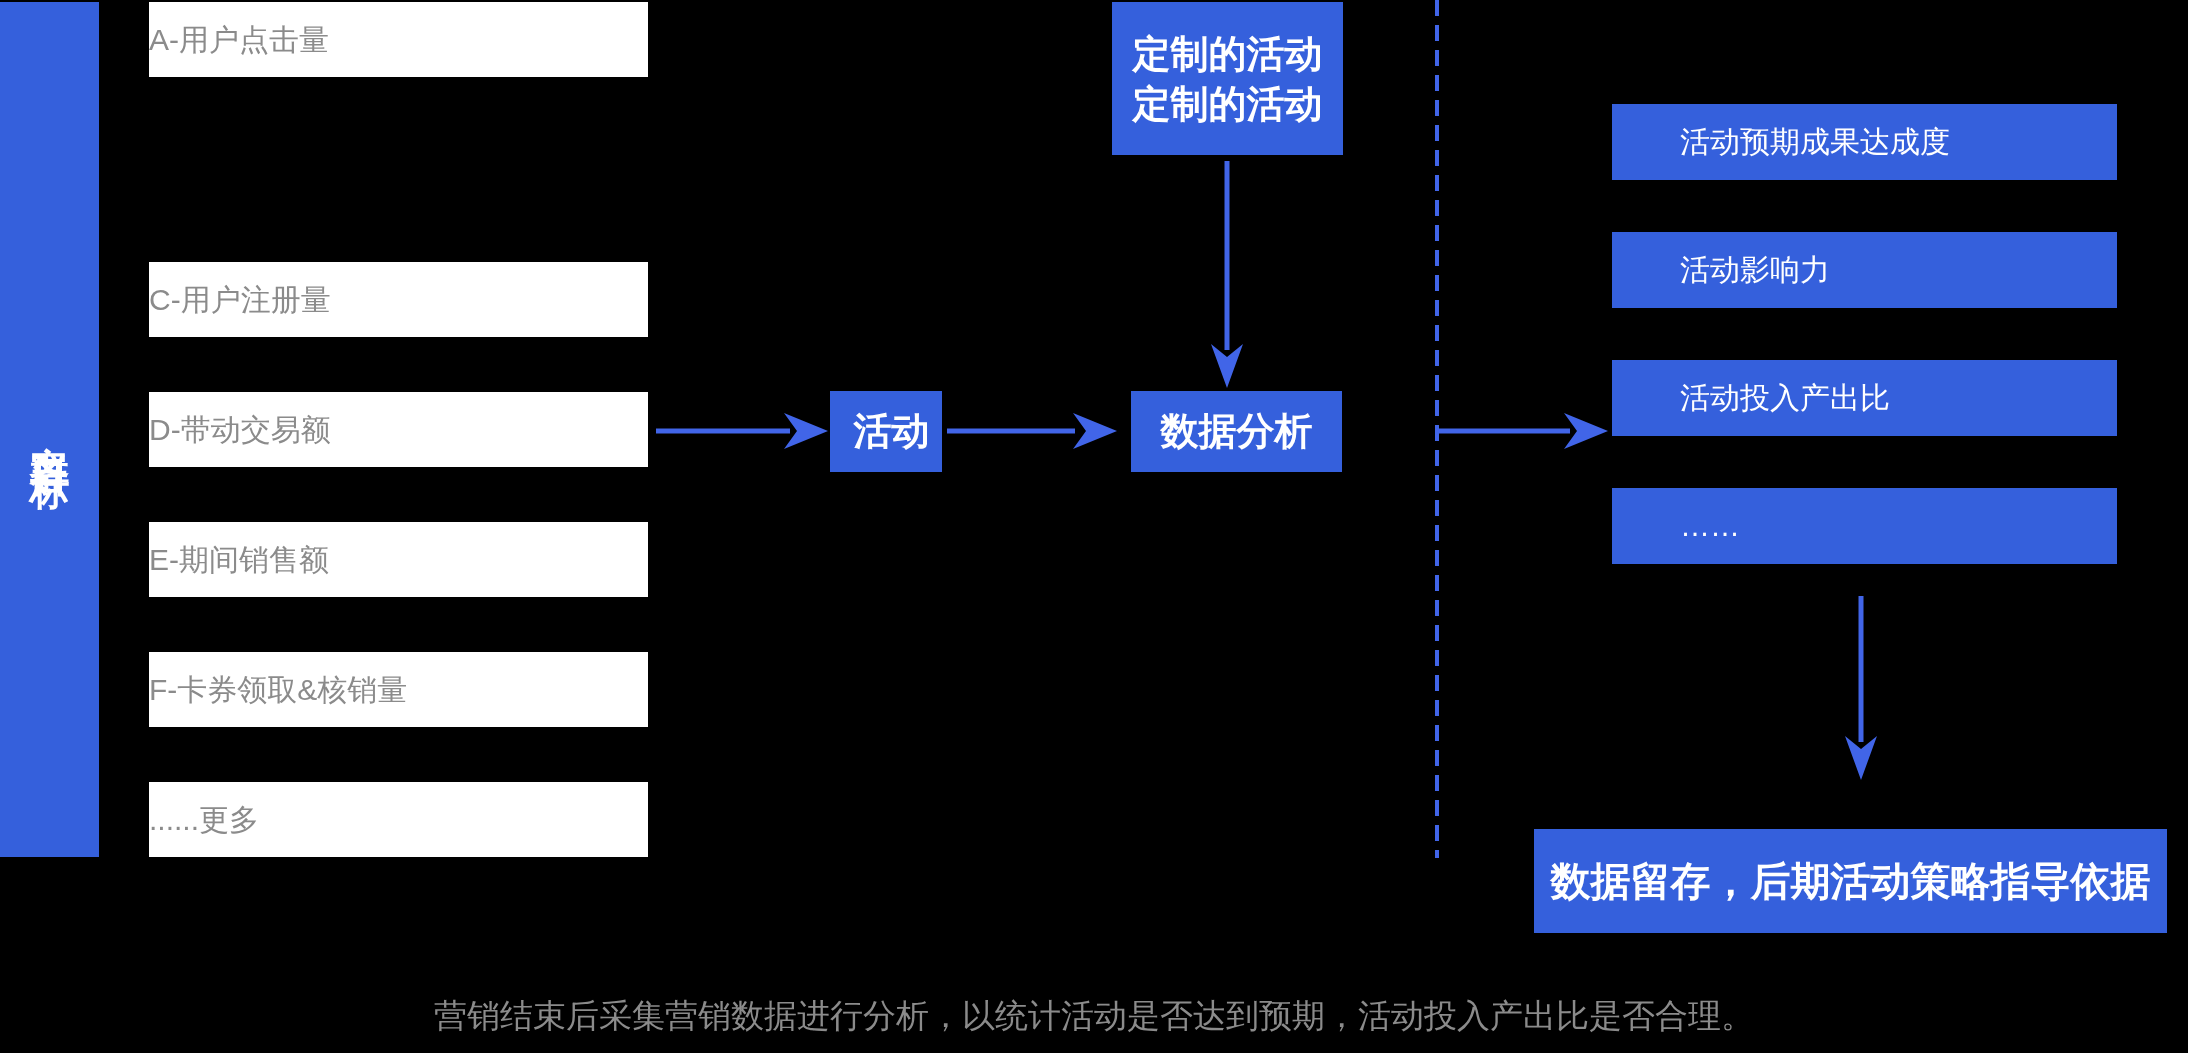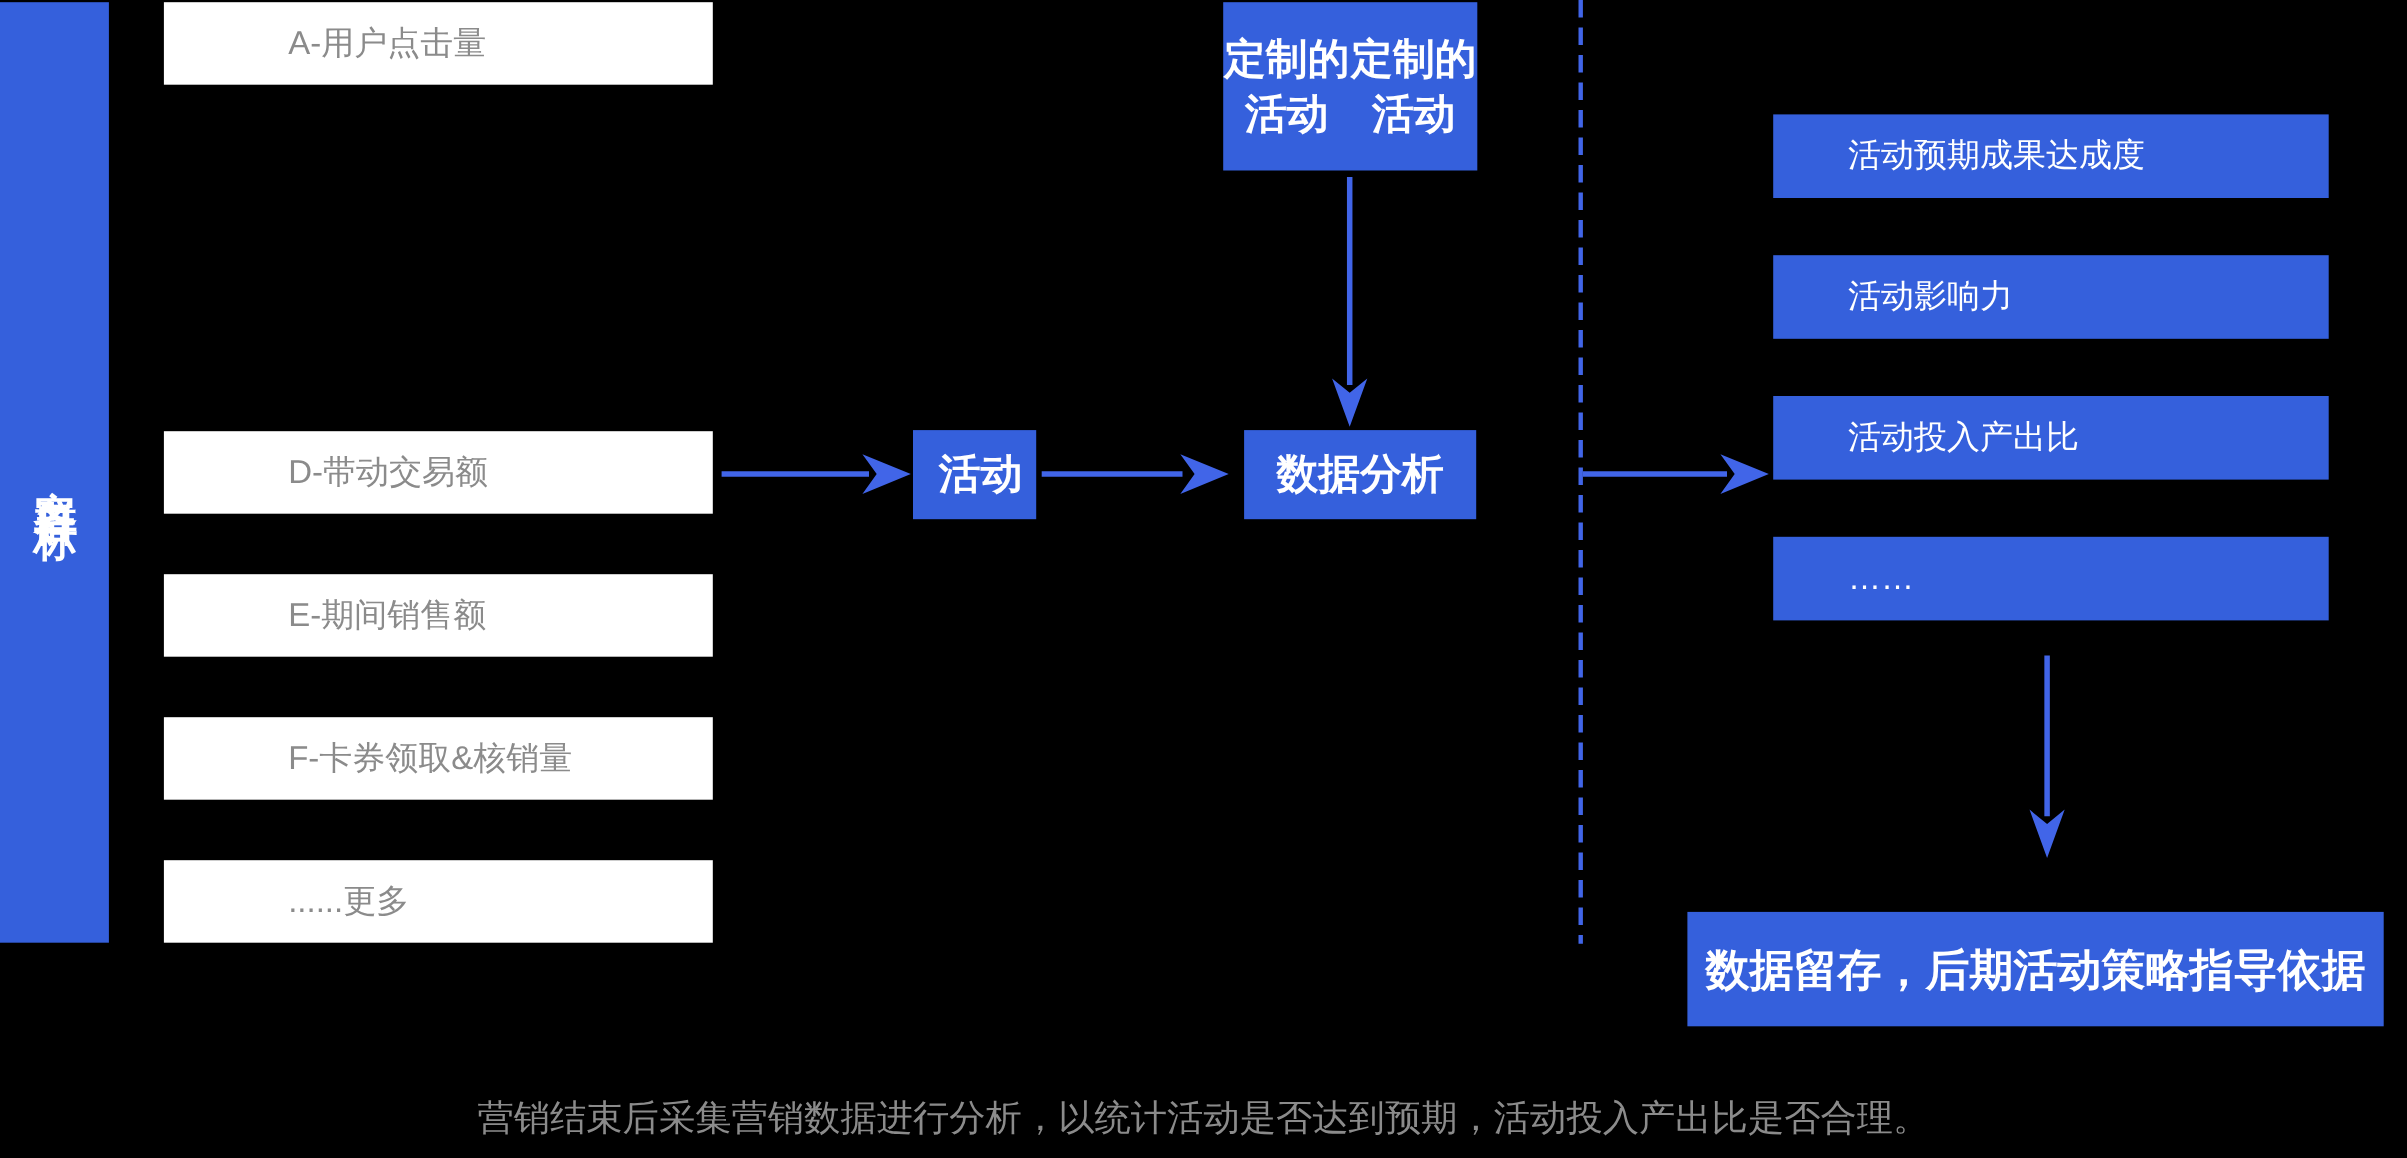--- a/index.html
+++ b/index.html
@@ -25,36 +25,36 @@
   .sidebar-text{
     writing-mode:vertical-lr;text-orientation:upright;
     color:var(--white-text);font-size:40px;font-weight:bold;
     letter-spacing:8px;line-height:99px;
   }
   
   .goal-box{
     position:absolute;left:149px;width:499px;height:75px;
     background:var(--box-white);
     color:var(--grey-text);font-size:30px;line-height:75px;
-    padding-left:113px;box-sizing:border-box;
+    box-sizing:border-box;
     white-space:nowrap;overflow:hidden;
   }
   .g0{top:2px}.g1{top:132px}.g2{top:262px}.g3{top:392px}
   .g4{top:522px}.g5{top:652px}.g6{top:782px}
   
   .blue-node{
     position:absolute;background:var(--node-blue);color:var(--white-text);
     display:flex;align-items:center;justify-content:center;
     font-weight:bold;box-sizing:border-box;
   }
   .activity-node{left:830px;top:391px;width:112px;height:81px;font-size:38px;padding-left:11px;}
   .analysis-node{left:1121px;top:391px;width:211px;height:81px;font-size:38px;margin-left:10px;}
   .model-node{
     left:1112px;top:2px;width:231px;height:153px;font-size:38px;
-    flex-direction:row;line-height:50px;text-align:center;
+    flex-direction:column;line-height:50px;text-align:center;
   }
   
   .result-box{
     position:absolute;left:1612px;width:505px;height:76px;
     background:var(--node-blue);
     color:var(--white-text);font-size:30px;font-weight:500;line-height:76px;
     padding-left:68px;box-sizing:border-box;white-space:nowrap;
   }
   .r0{top:104px}.r1{top:232px}.r2{top:360px}.r3{top:488px}
   .conclusion-node{
@@ -76,20 +76,21 @@
 </head>
 <body>
 
 <div class="canvas">
 
   <div class="sidebar">
     <span class="sidebar-text">客群目标</span>
   </div>
 
   <div class="goal-box g0">A-用户点击量</div>
+  <div class="goal-box g2">C-用户注册量</div>
   <div class="goal-box g3">D-带动交易额</div>
   <div class="goal-box g4">E-期间销售额</div>
   <div class="goal-box g5">F-卡券领取&amp;核销量</div>
   <div class="goal-box g6">......更多</div>
 
   <svg class="overlay" viewBox="0 0 2188 1053" xmlns="http://www.w3.org/2000/svg">
     <g>
       <line class="arrow-line" x1="656" y1="431" x2="790" y2="431"></line>
       <path class="arrow-head" transform="translate(828,431)" d="M0,0 L-44,-18 L-31,0 L-44,18 Z"></path>
     </g>

